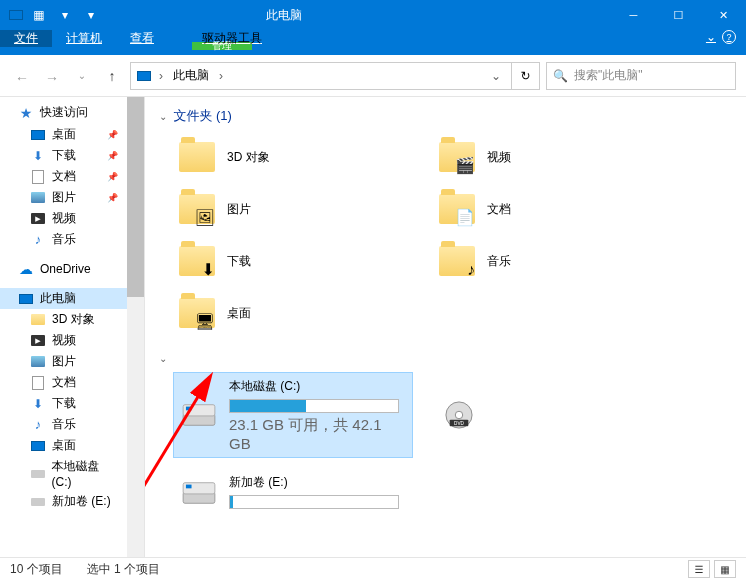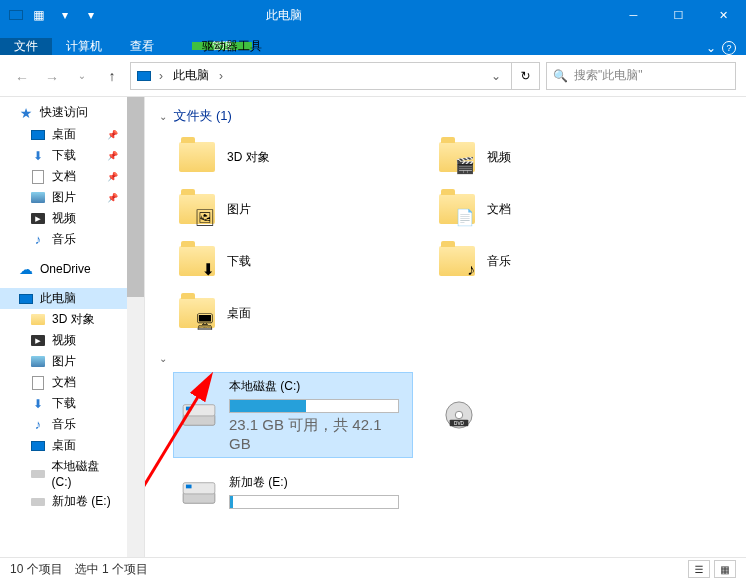--- a/index.html
+++ b/index.html
@@ -11,21 +11,21 @@
     .titlebar-icon { width: 16px; height: 14px; display: flex; align-items: center; justify-content: center; }
     .qat-btn { width: 22px; height: 22px; display: flex; align-items: center; justify-content: center; }
     .titlebar-tabs { display: flex; margin-left: 90px; }
     .titlebar-tab { padding: 4px 20px; display: flex; align-items: center; background: #1a86db; color: #fff; font-size: 10px; margin-top: 42px; }
     .titlebar-tab.manage { background: #40c040; color: #fff; }
     .titlebar-title { flex: 1; display: flex; align-items: center; padding-left: 14px; }
     .win-controls { display: flex; }
     .win-btn { width: 45px; display: flex; align-items: center; justify-content: center; font-size: 11px; }
     
     
-    .ribbon { height: 25px; background: #0078d7; display: flex; align-items: flex-end; color: #fff; }
+    .ribbon { height: 25px; background: #0078d7; display: flex; align-items: flex-start; color: #fff; text-decoration: underline; }
     .ribbon-tab { padding: 0 14px; display: flex; align-items: center; font-size: 12px; }
     .ribbon-tab.active { background: #005a9e; }
     .ribbon-tab.context { color: #000000; margin-left: 20px; }
     .ribbon-right { margin-left: auto; display: flex; align-items: center; padding-right: 10px; gap: 6px; }
     
     
     .addr-row { height: 42px; display: flex; align-items: center; padding: 6px 10px; gap: 6px; border-bottom: 1px solid #e5e5e5; }
     .nav-btn { width: 24px; height: 24px; display: flex; align-items: center; justify-content: center; color: #999; font-size: 14px; }
     .nav-btn.active { color: #333; }
     .addr-box { flex: 1; height: 28px; border: 1px solid #ccc; display: flex; align-items: center; padding: 0 4px; gap: 6px; }
@@ -68,21 +68,21 @@
     .drive-info { flex: 1; }
     .drive-name { font-size: 12px; margin-bottom: 4px; }
     .drive-bar { width: 170px; height: 14px; border: 1px solid #bbb; background: #fff; margin-bottom: 3px; position: relative; }
     .drive-fill { height: 100%; background: #26a0da; }
     .drive-text { font-size: 15px; color: #666; }
     
     
     .red-arrow { position: absolute; pointer-events: none; }
     
     
-    .statusbar { height: 23px; border-top: 1px solid #e5e5e5; display: flex; align-items: center; padding: 0 10px; font-size: 12px; color: #333; gap: 12px; }
+    .statusbar { height: 23px; border-top: 1px solid #e5e5e5; display: flex; align-items: center; padding: 0 10px; font-size: 12px; color: #333; gap: 24px; }
     .status-right { margin-left: auto; display: flex; gap: 4px; }
     .view-btn { width: 22px; height: 18px; border: 1px solid #ccc; display: flex; align-items: center; justify-content: center; font-size: 10px; }
     
     
     .ico-monitor { width: 14px; height: 10px; background: #0078d7; border: 1px solid #005a9e; position: relative; }
     .ico-star { color: #2b7cd3; font-size: 14px; }
     .ico-cloud { color: #0078d7; font-size: 14px; }
     .ico-folder-s { width: 14px; height: 11px; background: linear-gradient(#ffe9a6,#f8d26a); border-radius: 1px; position: relative; }
     .ico-down { color: #2b7cd3; font-size: 12px; }
     .ico-doc { width: 12px; height: 14px; background: #fff; border: 1px solid #999; position: relative; }

